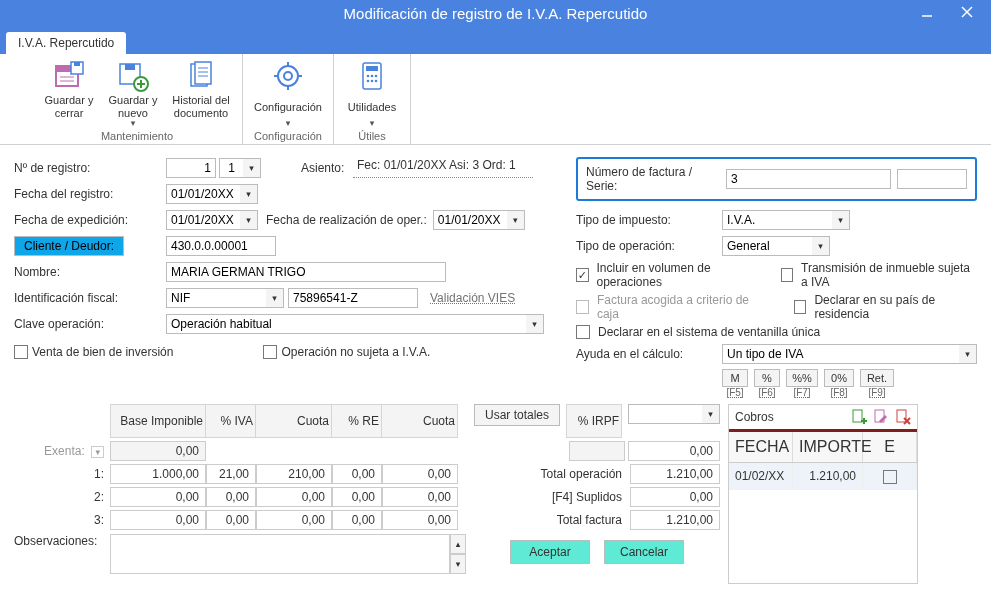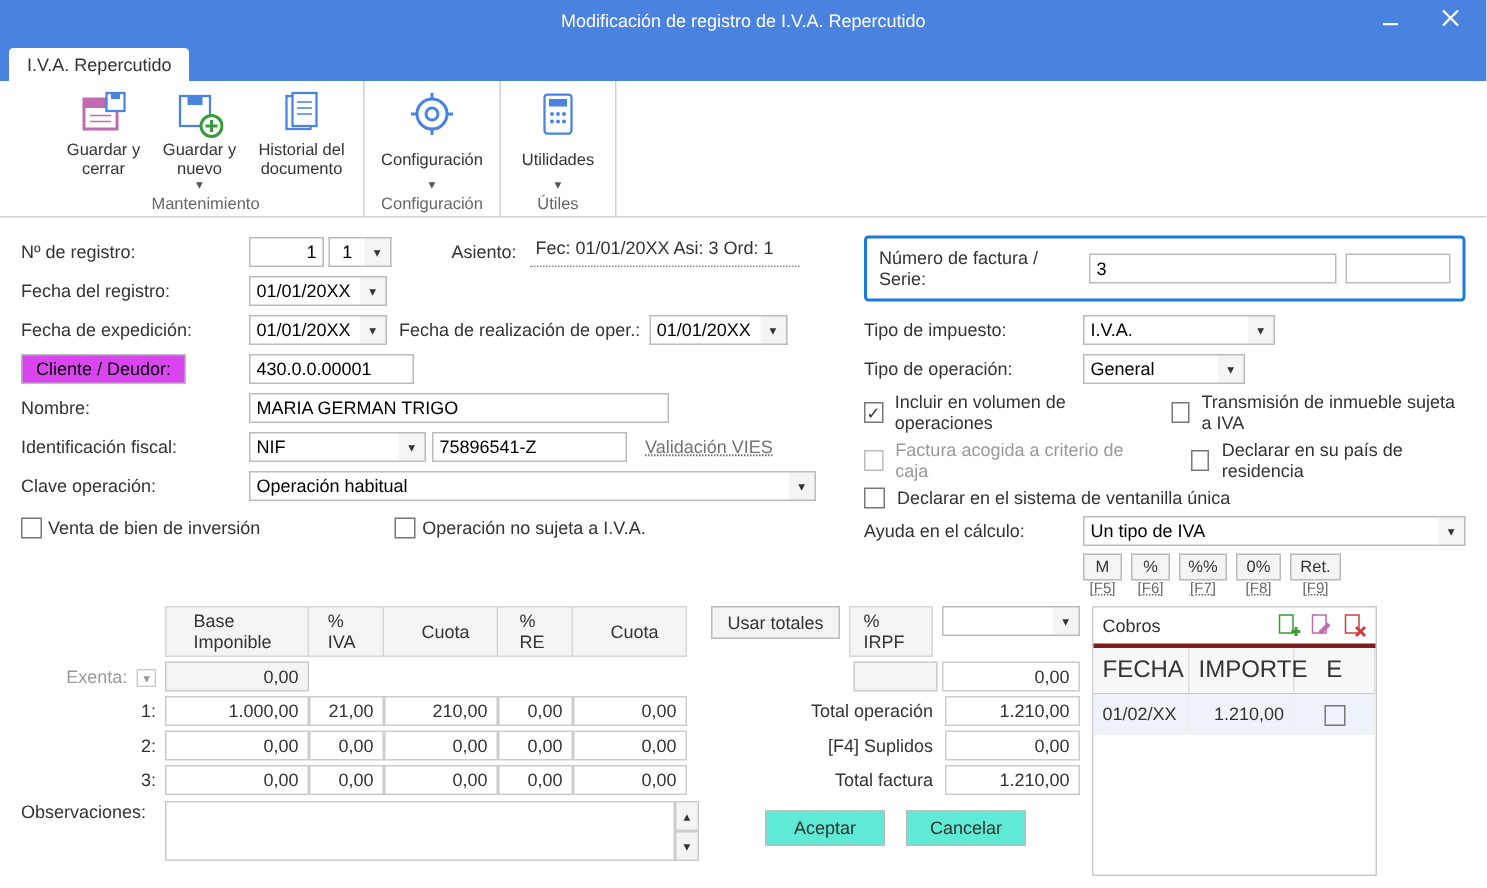--- a/index.html
+++ b/index.html
@@ -1,18 +1,18 @@
 <!DOCTYPE html>
 <html><head>
 <meta charset="utf-8">
 <style>
   * { box-sizing: border-box; font-family: "Segoe UI", Arial, sans-serif; }
   body { margin: 0; background: #fff; font-size: 12px; color: #333; overflow:hidden; }
 
-  .titlebar { background: #4a82e0; color: #fff; height: 28px; line-height: 28px; text-align: center; position: relative; font-size: 12px; }
+  .titlebar { background: #4a82e0; color: #fff; height: 28px; line-height: 28px; text-align: center; position: relative; font-size: 15px; }
   .titlebar .sysbtns { position: absolute; right: 4px; top: 0; display: flex; gap: 0; }
   .sysbtn { width: 40px; height: 24px; display: flex; align-items: center; justify-content: center; color: #fff; font-size: 14px; }
 
   .tabbar { background: #4a82e0; height: 26px; padding-left: 6px; display: flex; align-items: flex-end; }
   .tab { background: #fff; color: #333; padding: 4px 12px; border-radius: 3px 3px 0 0; font-size: 12px; }
 
   .ribbon { background: #fff; border-bottom: 1px solid #d0d0d0; display: flex; padding-left: 32px; }
   .ribgroup { border-right: 1px solid #d0d0d0; padding: 4px 8px 0 8px; text-align: center; display:flex; flex-direction:column; }
   .ribbtns { display: flex; gap: 6px; flex:1;}
   .ribbtn { display: flex; flex-direction: column; align-items: center; width: 58px; font-size: 11px; line-height: 1.15; }
@@ -22,34 +22,34 @@
   .ribgroup-title { font-size: 11px; color: #666; padding: 2px 0 2px 0; }
 
   .form { padding: 12px 14px 6px 14px; display: flex; gap: 32px; }
   .col-left { width: 530px; }
   .col-right { flex: 1; position: relative; }
 
   .row { display: flex; align-items: center; margin-bottom: 4px; min-height: 22px; }
   .lab { width: 152px; font-size: 12px; }
   .inp { border: 1px solid #bbb; height: 20px; padding: 0 4px; font-size: 12px; background:#fff; }
   .inp.ro { background: #fff; }
-  .btnsel { border: 1px solid #bbb; height: 20px; font-size: 12px; background:#d946ef; padding:0 6px;}
+  .btnsel { border: 1px solid #bbb; height: 20px; font-size: 12px; background:#0ea5e9; padding:0 6px;}
   .ddbtn { border: 1px solid #bbb; border-left: none; height: 20px; width: 18px; background:#f4f4f4; font-size:9px; display:inline-flex; align-items:center; justify-content:center;}
   .combo { display:inline-flex; }
   .combo .inp { border-right:none; }
   .chk { width:14px; height:14px; border:1px solid #777; display:inline-flex; align-items:center; justify-content:center; margin-right:4px; font-size:11px; vertical-align:middle;}
   .chkrow { display:flex; align-items:center; font-size:12px; margin-bottom:4px; gap:4px; }
   .link { color:#737373; text-decoration:underline dotted; cursor:pointer; }
   .disabled { color:#999; }
 
   .hl-box { border: 2px solid #1a7bd8; border-radius:3px; padding: 6px 8px; margin-bottom: 8px; display:flex; align-items:center; gap:6px;}
 
   .grid-area { padding: 0 14px; }
   .ghead { display:flex; font-size:12px; }
-  .ghead > div { background:#f4f4f4; border:1px solid #d5d5d5; border-left:none; height:34px; display:flex; align-items:center; justify-content:flex-end; padding:0 18px; }
+  .ghead > div { background:#f4f4f4; border:1px solid #d5d5d5; border-left:none; height:34px; display:flex; align-items:center; justify-content:flex-end; padding:0 2px;text-align:center; }
   .ghead > div:first-child { border-left:1px solid #d5d5d5; }
   .grow { display:flex; align-items:center; margin-top:3px; }
   .grow .rlab { width:96px; text-align:right; padding-right:6px; font-size:12px;}
   .gcell { border:1px solid #ccc; height:20px; text-align:right; padding:0 6px; font-size:12px; background:#fff; display:flex; align-items:center; justify-content:flex-end;}
   .gcell.grey { background:#f4f4f4; }
 
   .midbtn { border:1px solid #bbb; background:#f4f4f4; height:22px; padding:0 8px; font-size:12px; display:inline-flex; align-items:center; justify-content:center;}
   .midbtn.small { height:18px; padding:0 6px; font-size:11px;}
   .shorth { font-size:10px; color:#666; text-align:center; text-decoration:underline dotted;}
 

